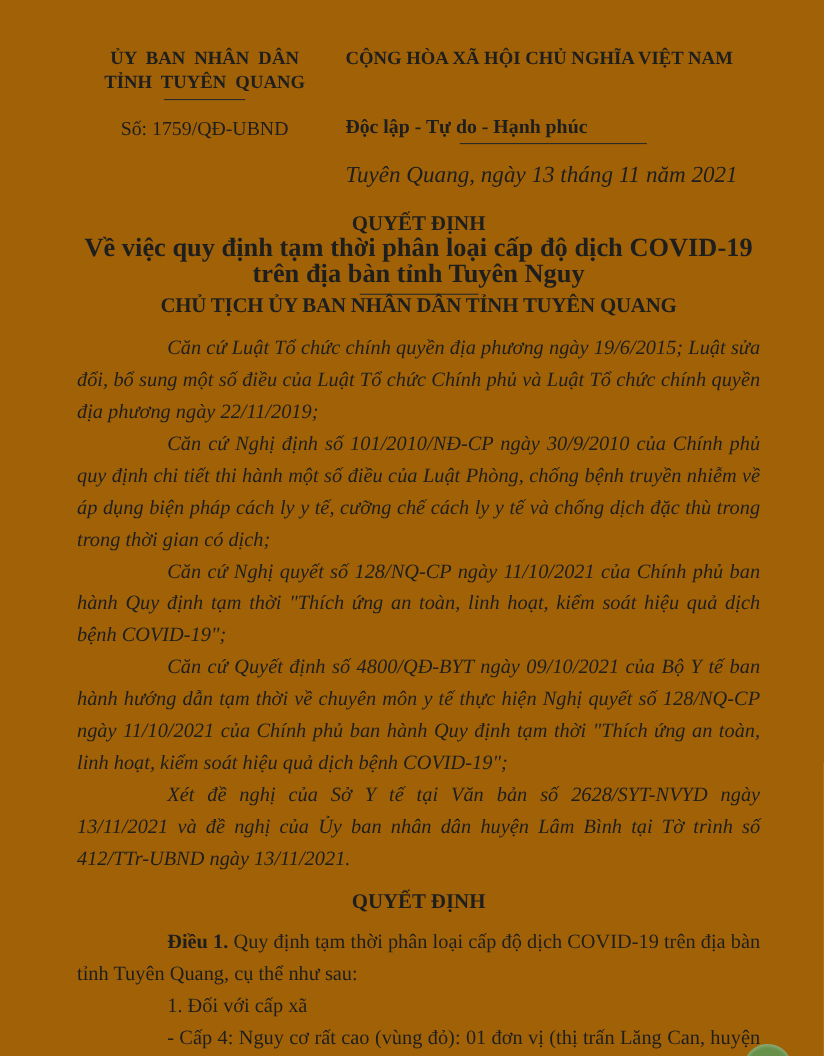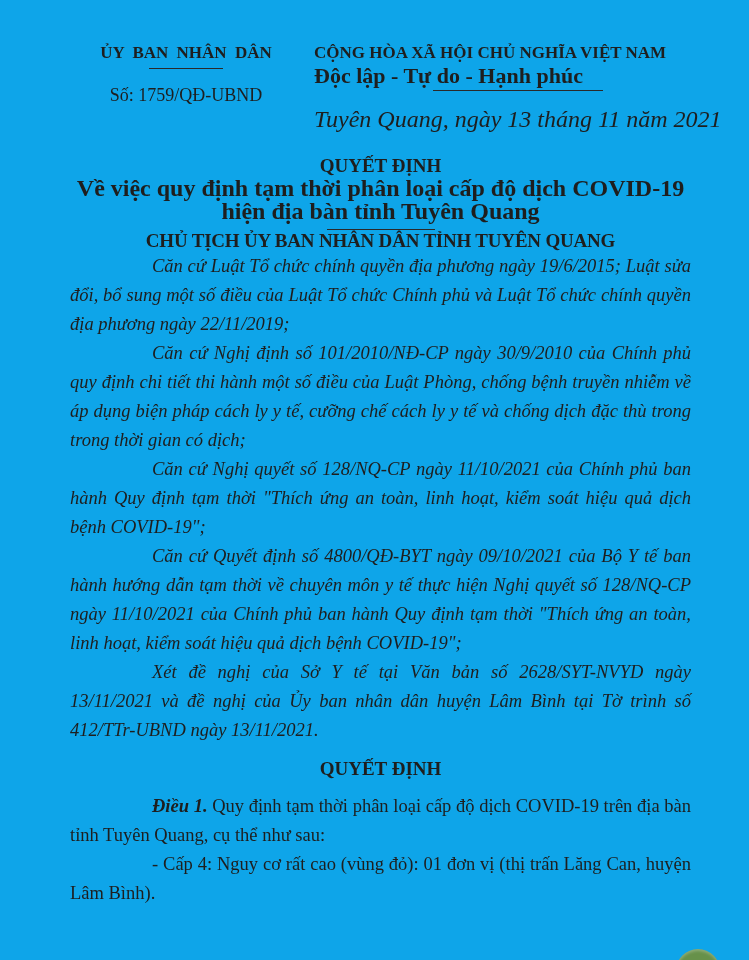--- a/index.html
+++ b/index.html
@@ -6,21 +6,21 @@
   html, body { margin: 0; padding: 0; }
   body {
     background: #ffffff;
     font-family: "Liberation Serif", "DejaVu Serif", serif;
   }
   .page {
     position: relative;
     width: 749px;
     height: 960px;
     margin: 0 auto;
-    background: #0ea5e9;
+    background: #a16207;
     color: #1e1e1e;
     overflow: hidden;
   }
   .content {
     padding: 42px 58px 0 70px;
   }
 
   
   .doc-header {
     display: flex;
@@ -44,40 +44,41 @@
     white-space: nowrap;
   }
   .motto-line1 {
     font-weight: bold;
     font-size: 17px;
     line-height: 22px;
     white-space: nowrap;
   }
   .motto-line2 {
     font-weight: bold;
-    font-size: 22px;
+    font-size: 18px;
     line-height: 23px;
     white-space: nowrap;
+    margin-top: 40px;
   }
   .rule {
     border: 0;
     border-bottom: 1.6px solid #2a2a2a;
     height: 0;
   }
   .rule-org { width: 74px; margin: 4px auto 0; }
   .rule-motto { width: 170px; margin: 3px auto 0; }
   .doc-number {
     font-size: 18px;
     margin-top: 16px;
     white-space: nowrap;
     font-family: Liberation Serif, serif;
   }
   .date-line {
     font-style: italic;
-    font-size: 24px;
+    font-size: 21px;
     margin-top: 15px;
     white-space: nowrap;
   }
 
   
   .title-block {
     text-align: center;
     margin-top: 21px;
   }
   .doc-type {
@@ -93,20 +94,21 @@
   .rule-title { width: 108px; margin: 6px auto 0; }
   .authority {
     font-weight: bold;
     font-size: 19px;
     white-space: nowrap;
     letter-spacing: -0.2px;
   }
 
   
   .preamble {
+    margin-top: 13px;
     font-style: italic;
     font-size: 18.5px;
     line-height: 29px;
     text-align: justify;
   }
   .preamble p {
     margin: 0;
     text-indent: 82px;
   }
 
@@ -119,21 +121,21 @@
   }
   .decision-body {
     font-size: 18.5px;
     line-height: 29px;
     text-align: justify;
   }
   .decision-body p {
     margin: 0;
     text-indent: 82px;
   }
-  .article-label { font-weight: bold; font-style: italic; }
+  .article-label { font-weight: bold; }
 
   
   .floating-circle {
     position: absolute;
     right: 29px;
     bottom: -33px;
     width: 44px;
     height: 44px;
     border-radius: 50%;
     background: #67914a;
@@ -143,53 +145,55 @@
 </style>
 </head>
 <body>
 
 <div class="page">
   <div class="content">
 
     <header class="doc-header">
       <div class="header-left">
         <div class="org-line">ỦY BAN NHÂN DÂN</div>
+        <div class="org-line">TỈNH TUYÊN QUANG</div>
         <div class="rule rule-org"></div>
         <div class="doc-number">Số: 1759/QĐ-UBND</div>
       </div>
       <div class="header-right">
         <div class="motto-line1">CỘNG HÒA XÃ HỘI CHỦ NGHĨA VIỆT NAM</div>
         <div class="motto-line2">Độc lập - Tự do - Hạnh phúc</div>
         <div class="rule rule-motto"></div>
         <div class="date-line">Tuyên Quang, ngày 13 tháng 11 năm 2021</div>
       </div>
     </header>
 
     <section class="title-block">
       <div class="doc-type">QUYẾT ĐỊNH</div>
       <div class="doc-subject">Về việc quy định tạm thời phân loại cấp độ dịch COVID-19</div>
-      <div class="doc-subject">hiện địa bàn tỉnh Tuyên Quang</div>
+      <div class="doc-subject">trên địa bàn tỉnh Tuyên Nguy</div>
       <div class="rule rule-title"></div>
       <div class="authority">CHỦ TỊCH ỦY BAN NHÂN DÂN TỈNH TUYÊN QUANG</div>
     </section>
 
     <section class="preamble">
       <p>Căn cứ Luật Tổ chức chính quyền địa phương ngày 19/6/2015; Luật sửa đổi, bổ sung một số điều của Luật Tổ chức Chính phủ và Luật Tổ chức chính quyền địa phương ngày 22/11/2019;</p>
       <p>Căn cứ Nghị định số 101/2010/NĐ-CP ngày 30/9/2010 của Chính phủ quy định chi tiết thi hành một số điều của Luật Phòng, chống bệnh truyền nhiễm về áp dụng biện pháp cách ly y tế, cưỡng chế cách ly y tế và chống dịch đặc thù trong trong thời gian có dịch;</p>
       <p>Căn cứ Nghị quyết số 128/NQ-CP ngày 11/10/2021 của Chính phủ ban hành Quy định tạm thời "Thích ứng an toàn, linh hoạt, kiểm soát hiệu quả dịch bệnh COVID-19";</p>
       <p>Căn cứ Quyết định số 4800/QĐ-BYT ngày 09/10/2021 của Bộ Y tế ban hành hướng dẫn tạm thời về chuyên môn y tế thực hiện Nghị quyết số 128/NQ-CP ngày 11/10/2021 của Chính phủ ban hành Quy định tạm thời "Thích ứng an toàn, linh hoạt, kiểm soát hiệu quả dịch bệnh COVID-19";</p>
       <p>Xét đề nghị của Sở Y tế tại Văn bản số 2628/SYT-NVYD ngày 13/11/2021 và đề nghị của Ủy ban nhân dân huyện Lâm Bình tại Tờ trình số 412/TTr-UBND ngày 13/11/2021.</p>
     </section>
 
     <div class="decision-heading">QUYẾT ĐỊNH</div>
 
     <section class="decision-body">
       <p>
         <span class="article-label">Điều 1.</span><span> Quy định tạm thời phân loại cấp độ dịch COVID-19 trên địa bàn tỉnh Tuyên Quang, cụ thể như sau:</span>
       </p>
+      <p>1. Đối với cấp xã</p>
       <p>- Cấp 4: Nguy cơ rất cao (vùng đỏ): 01 đơn vị (thị trấn Lăng Can, huyện Lâm Bình).</p>
 
     </section>
 
   </div>
 
   <div class="floating-circle"></div>
 </div>
 
 </body></html>

